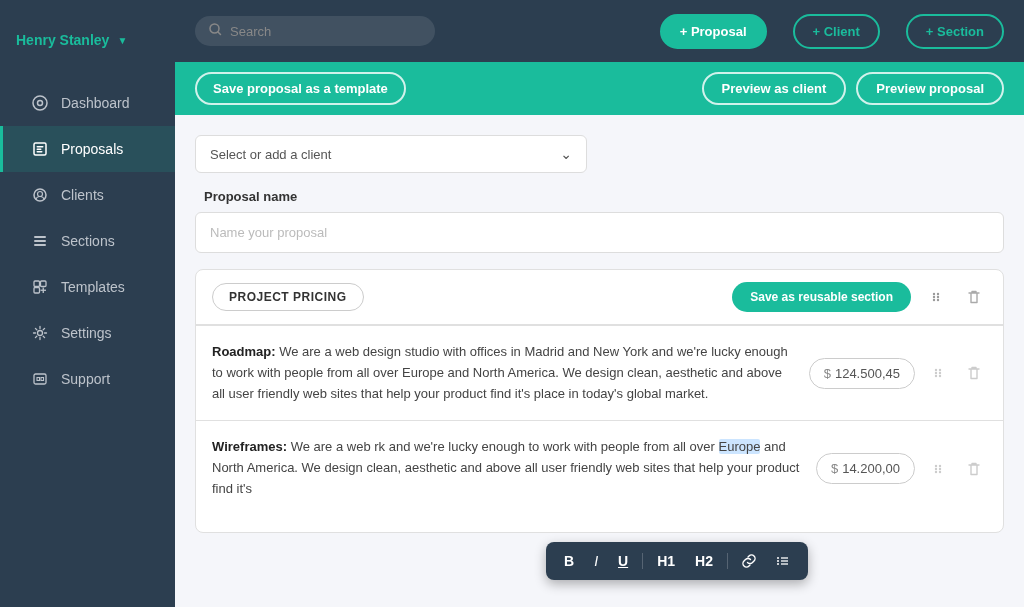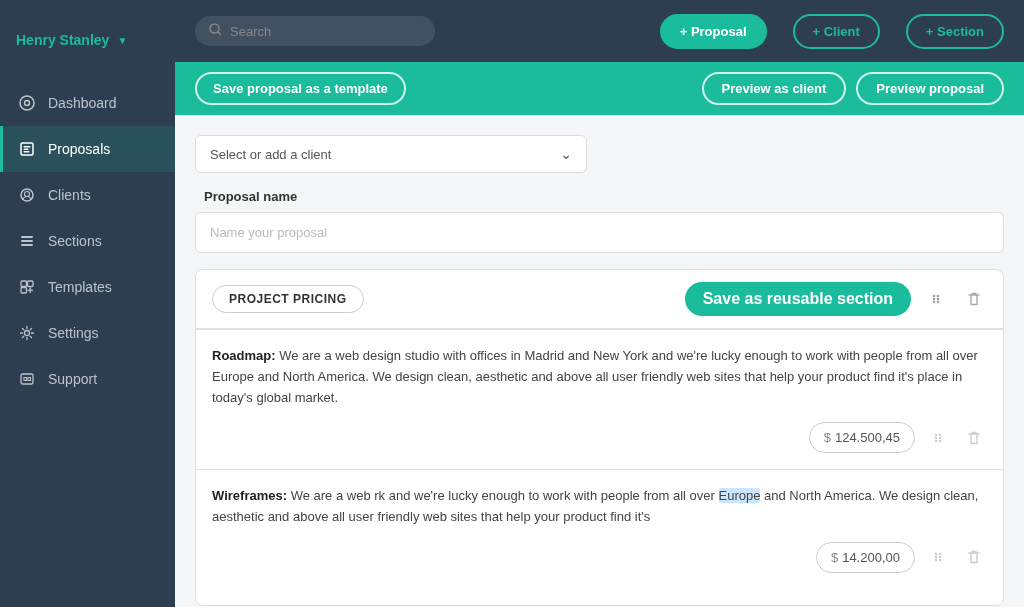--- a/index.html
+++ b/index.html
@@ -29,21 +29,21 @@
       color: #1abc9c;
     }
     .sidebar-nav {
       display: flex;
       flex-direction: column;
       flex: 1;
     }
     .sidebar-item {
       display: flex;
       align-items: center;
-      padding: 14px 18px;
+      padding: 14px 31px;
       color: #bdc3cb;
       font-size: 14px;
       gap: 12px;
       cursor: pointer;
       position: relative;
       transition: background 0.15s;
     }
     .sidebar-item.active {
       background: rgba(26,188,156,0.15);
       color: #fff;
@@ -233,44 +233,43 @@
       display: flex;
       align-items: center;
       gap: 12px;
     }
     .btn-save-section {
       background: #1abc9c;
       color: #fff;
       border: none;
       border-radius: 22px;
       padding: 8px 18px;
-      font-size: 16px;
+      font-size: 12px;
       font-weight: 600;
       cursor: pointer;
     }
     .icon-btn {
       background: none;
       border: none;
       cursor: pointer;
       color: #999;
       font-size: 18px;
       display: flex;
       align-items: center;
       padding: 4px;
     }
 
     
     .section-row {
       display: flex;
-      align-items: flex-end;
+      align-items: center;
       padding: 16px;
       border-top: 1.5px solid #e0e0e0;
       gap: 14px;
       position: relative;
-      flex-direction: column;
     }
     .section-row:first-of-type { border-top: none; }
     .section-row-content {
       flex: 1;
       font-size: 13px;
       color: #444;
       line-height: 1.6;
     }
     .section-row-content strong { color: #222; }
     .section-row-actions {

